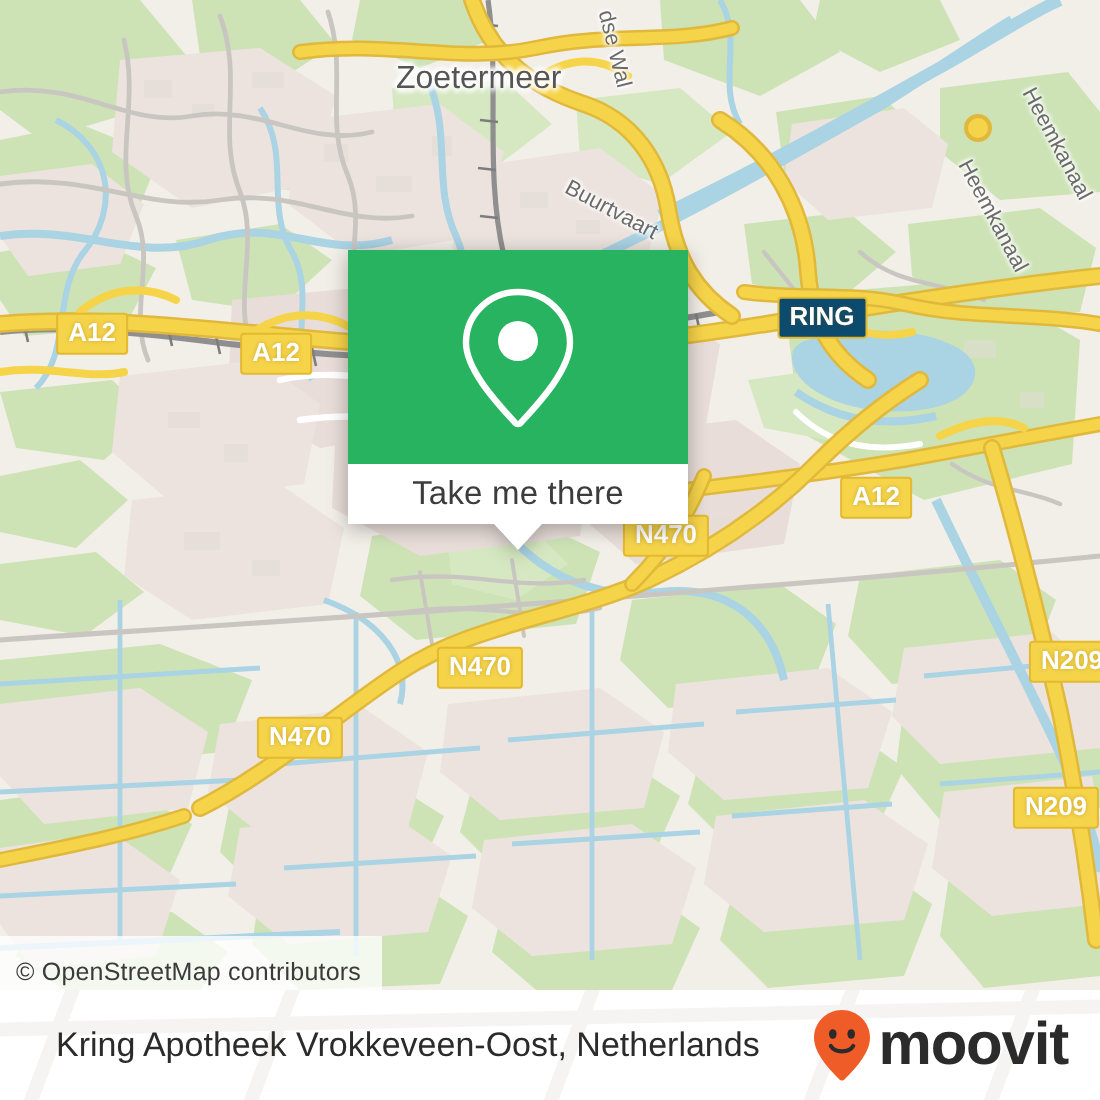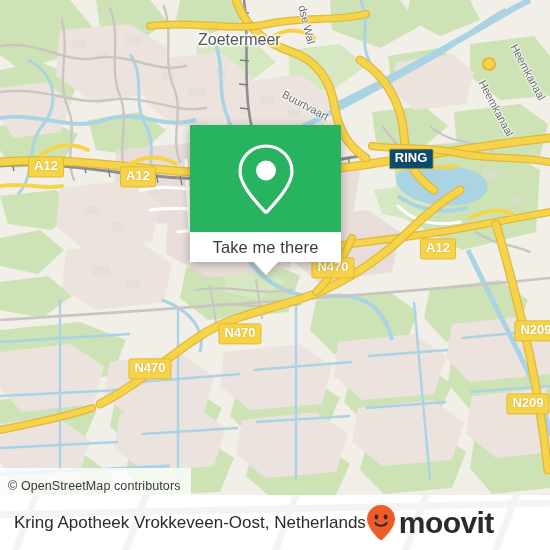--- a/index.html
+++ b/index.html
@@ -43,23 +43,23 @@
     font-size: 12.5px;
     color: #3a3a3a;
     letter-spacing: 0.1px;
     white-space: nowrap;
     z-index: 40;
   }
 
   
   #popup {
     position: absolute;
-    left: 190px;
+    left: 174px;
     top: 125px;
-    width: 151px;
+    width: 170px;
     z-index: 50;
     filter: drop-shadow(0 2px 5px rgba(0,0,0,0.30));
   }
   #popup-green {
     height: 107px;
     background: #27b35f;
     display: flex;
     align-items: center;
     justify-content: center;
   }
@@ -89,22 +89,22 @@
   
   #footer {
     position: absolute;
     left: 0;
     top: 495px;
     width: 550px;
     height: 55px;
     background: #ffffff;
     display: flex;
     align-items: center;
-    justify-content: flex-start;
-    padding: 0 16px 0 14px;
+    justify-content: space-between;
+    padding: 0 16px 0 28px;
     box-sizing: border-box;
     overflow: hidden;
   }
   #footer-bg {
     position: absolute;
     left: 0; top: 0;
     width: 550px; height: 55px;
     opacity: 0.5;
     pointer-events: none;
   }

